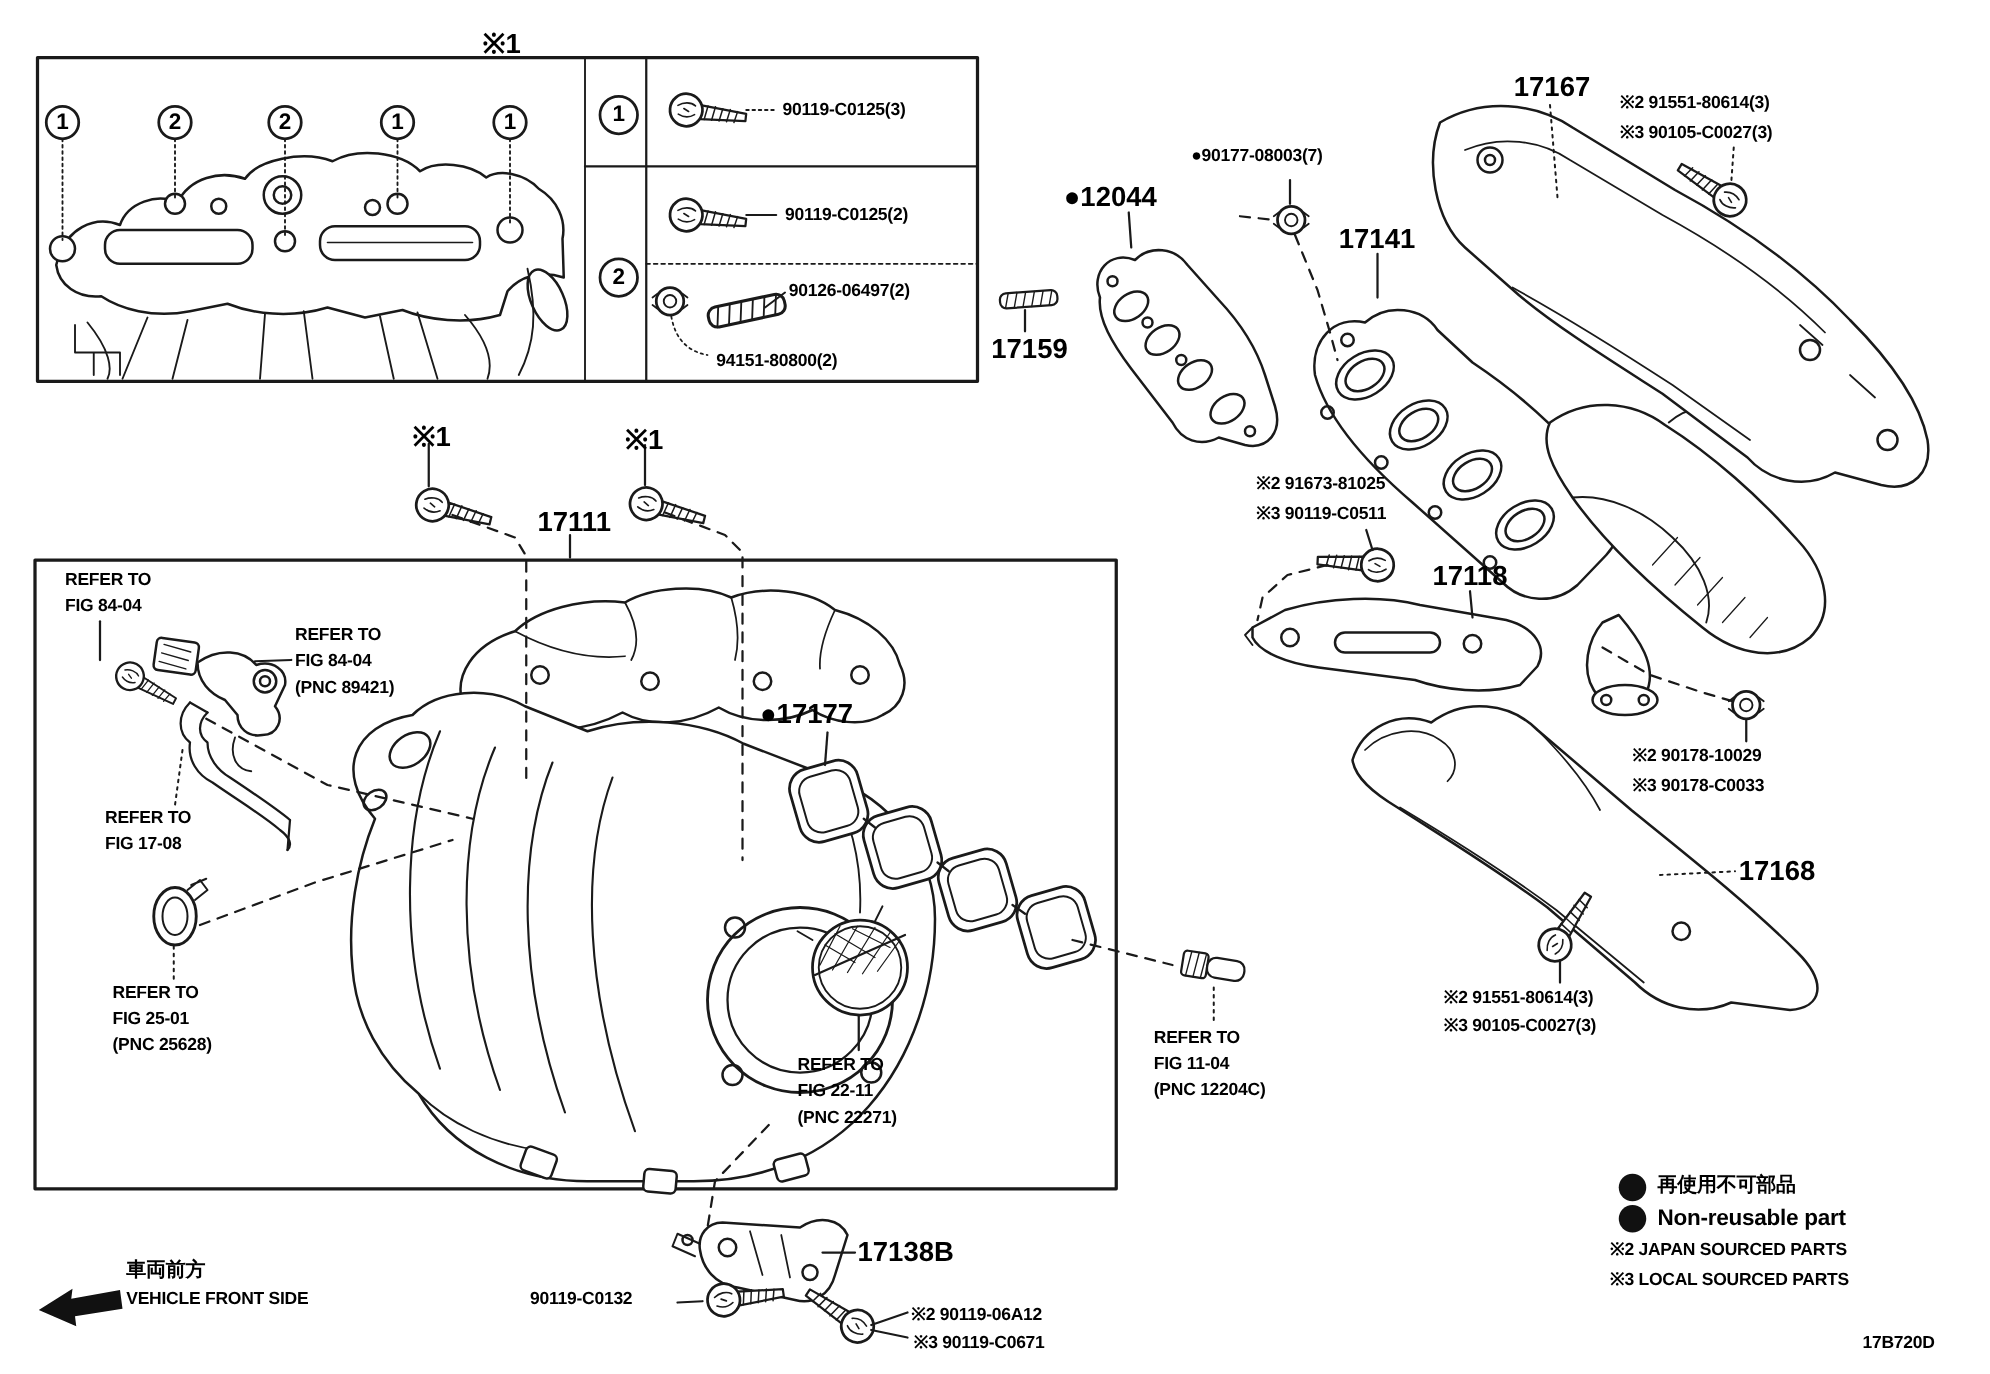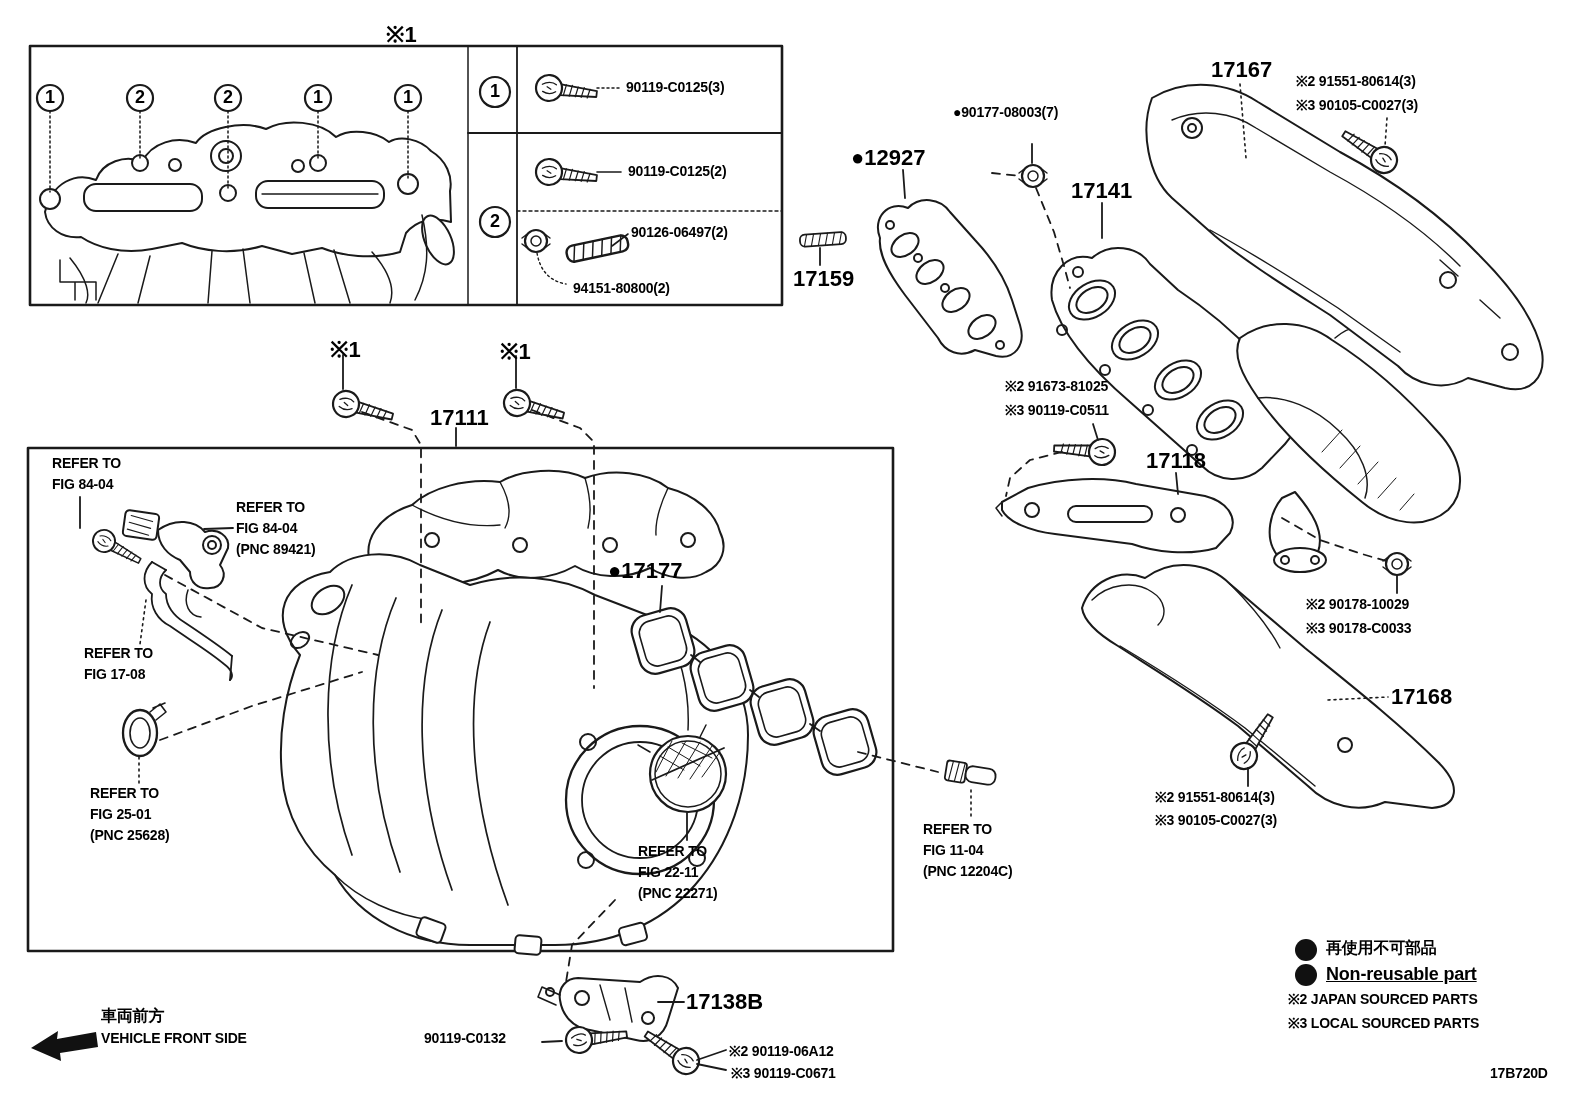--- a/index.html
+++ b/index.html
@@ -4,21 +4,21 @@
 <style>
   html,body{margin:0;padding:0;background:#fff;}
   #stage{position:relative;width:1592px;height:1099px;background:#ffffff;
          font-family:"Liberation Sans",sans-serif;color:#000;overflow:hidden;}
   #art{position:absolute;left:0;top:0;}
   .lbl{position:absolute;font-weight:700;font-size:14px;letter-spacing:-0.2px;white-space:nowrap;}
   .num{font-size:22px;letter-spacing:0;}
   .refer{white-space:pre-line;line-height:21px;}
   .co{position:absolute;width:26px;text-align:center;font-size:18px;font-weight:700;}
   .jp{font-size:16px;}
-  .en18{font-size:18px;text-decoration:underline;}
+  .en18{font-size:18px;}
 </style>
 </head>
 <body>
 
 <div id="stage">
 
 <svg id="art" width="1592" height="1099" viewBox="0 0 1592 1099" xmlns="http://www.w3.org/2000/svg" xmlns:xlink="http://www.w3.org/1999/xlink">
   <defs>
     <g id="sym-bolt">
       <path d="M12,-5 L48,-2 L48,4 L12,6 Z" fill="#fff" stroke-width="1.8"></path>
@@ -326,22 +326,22 @@
   <div class="co" style="left:482px;top:81px">1</div>
   <div class="co" style="left:482px;top:211px">2</div>
   <div class="lbl" style="left:626px;top:79px">90119-C0125(3)</div>
   <div class="lbl" style="left:628px;top:163px">90119-C0125(2)</div>
   <div class="lbl" style="left:631px;top:224px">90126-06497(2)</div>
   <div class="lbl" style="left:573px;top:280px">94151-80800(2)</div>
 
   <div class="lbl num" style="left:1211px;top:57px">17167</div>
   <div class="lbl" style="left:1296px;top:71px">※2 91551-80614(3)</div>
   <div class="lbl" style="left:1296px;top:95px">※3 90105-C0027(3)</div>
-  <div class="lbl" style="left:953px;top:104px">●90177-08003(7)</div>
-  <div class="lbl num" style="left:851px;top:145px">●12927</div>
+  <div class="lbl" style="left:953px;top:116px">●90177-08003(7)</div>
+  <div class="lbl num" style="left:851px;top:145px">●12044</div>
   <div class="lbl num" style="left:1071px;top:178px">17141</div>
   <div class="lbl num" style="left:793px;top:266px">17159</div>
   <div class="lbl" style="left:1005px;top:376px">※2 91673-81025</div>
   <div class="lbl" style="left:1005px;top:400px">※3 90119-C0511</div>
   <div class="lbl num" style="left:1146px;top:448px">17118</div>
   <div class="lbl num" style="left:430px;top:405px">17111</div>
   <div class="lbl num" style="left:330px;top:333px">※1</div>
   <div class="lbl num" style="left:500px;top:335px">※1</div>
   <div class="lbl num" style="left:608px;top:558px">●17177</div>
   <div class="lbl" style="left:1306px;top:594px">※2 90178-10029</div>

